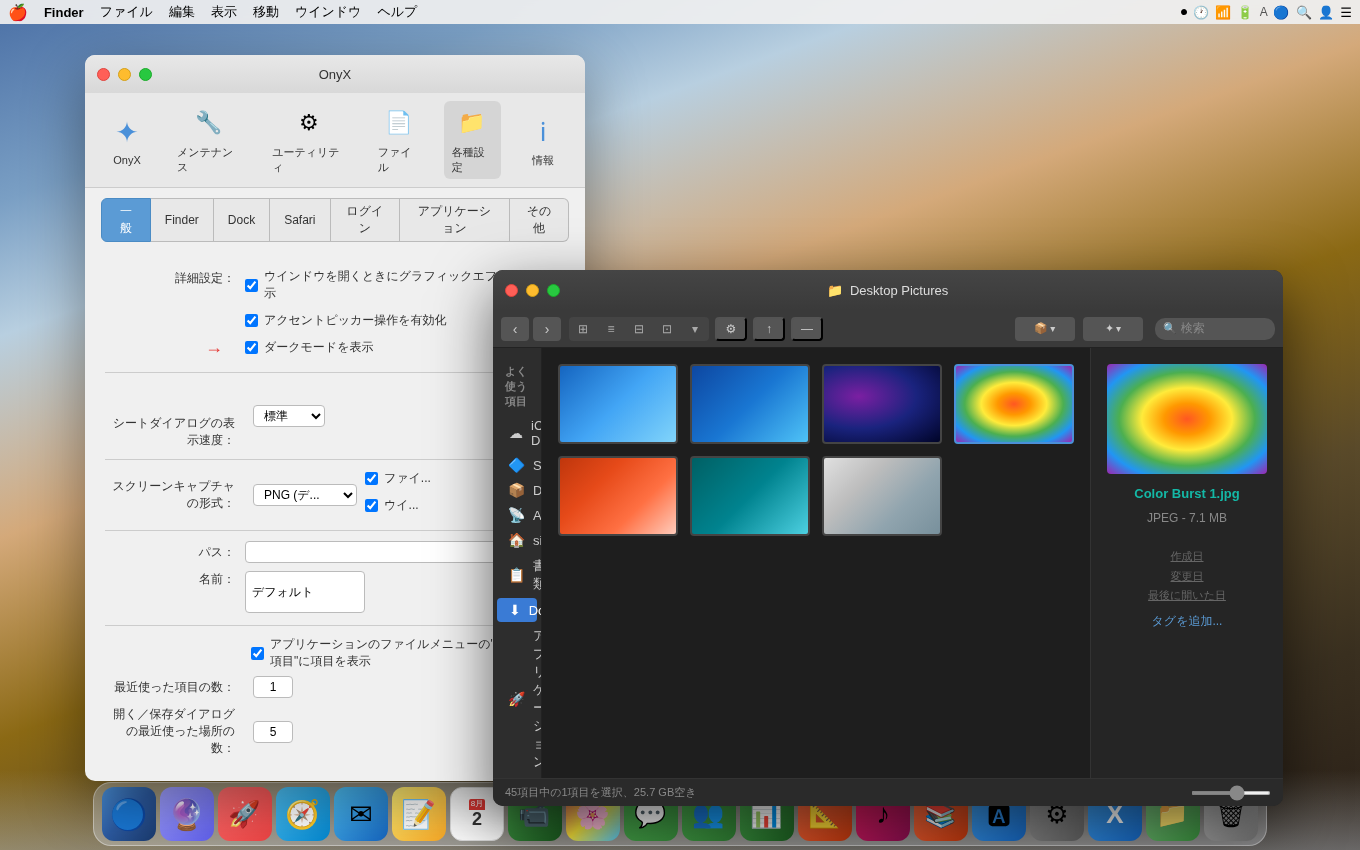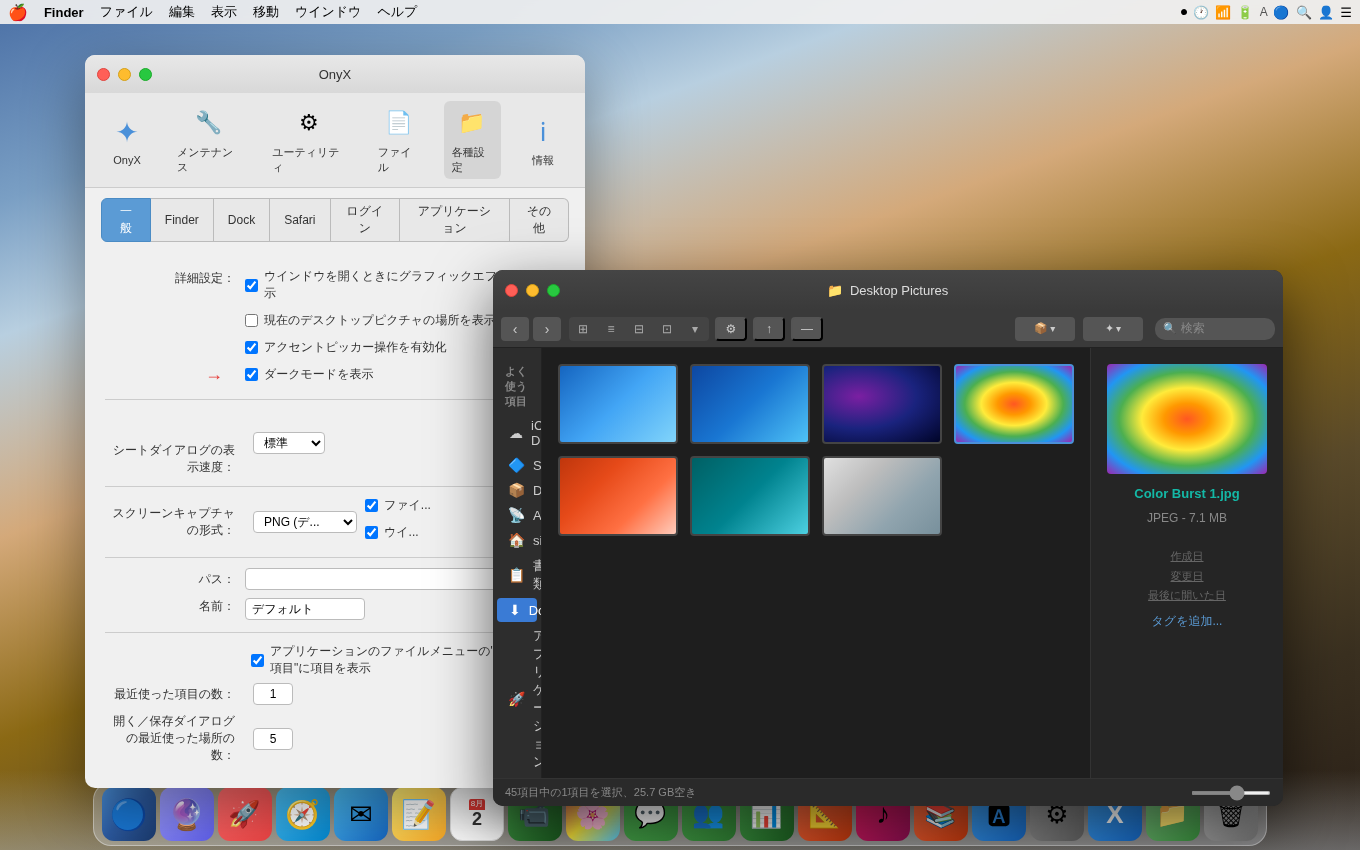--- a/index.html
+++ b/index.html
@@ -262,21 +262,21 @@
     .name-row {
       display: flex;
       align-items: flex-start;
       margin-bottom: 12px;
     }
     .name-input {
       width: 120px;
       height: 22px;
       border: 1px solid #bbb;
       border-radius: 4px;
-      padding: 0 6px;
+      padding: 20px 6px;
       font-size: 12px;
       background: #fff;
     }
     .count-input {
       width: 40px;
       height: 22px;
       border: 1px solid #bbb;
       border-radius: 4px;
       padding: 2px 4px;
       font-size: 12px;
@@ -621,24 +621,20 @@
       <div class="settings-group">
         <div style="width:140px; text-align:right; padding-right:10px; font-size:12px; flex-shrink:0; padding-top:2px;">
           <span>詳細設定：</span>
         </div>
         <div class="checkbox-area">
           <div class="checkbox-row">
             <input type="checkbox" checked="" style="">
             <span>ウインドウを開くときにグラフィックエフェクトを表示</span>
           </div>
           <div class="checkbox-row">
-            <input type="checkbox" style="">
-            <span>現在のデスクトップピクチャの場所を表示</span>
-          </div>
-          <div class="checkbox-row">
             <input type="checkbox" checked="" style="">
             <span>アクセントピッカー操作を有効化</span>
           </div>
           <div class="checkbox-row" style="position:relative;">
             <span style="position:absolute; left:-40px; color:#e53935; font-size:18px; top:-2px;">→</span>
             <input type="checkbox" checked="" style="">
             <span>ダークモードを表示</span>
           </div>
         </div>
       </div>

